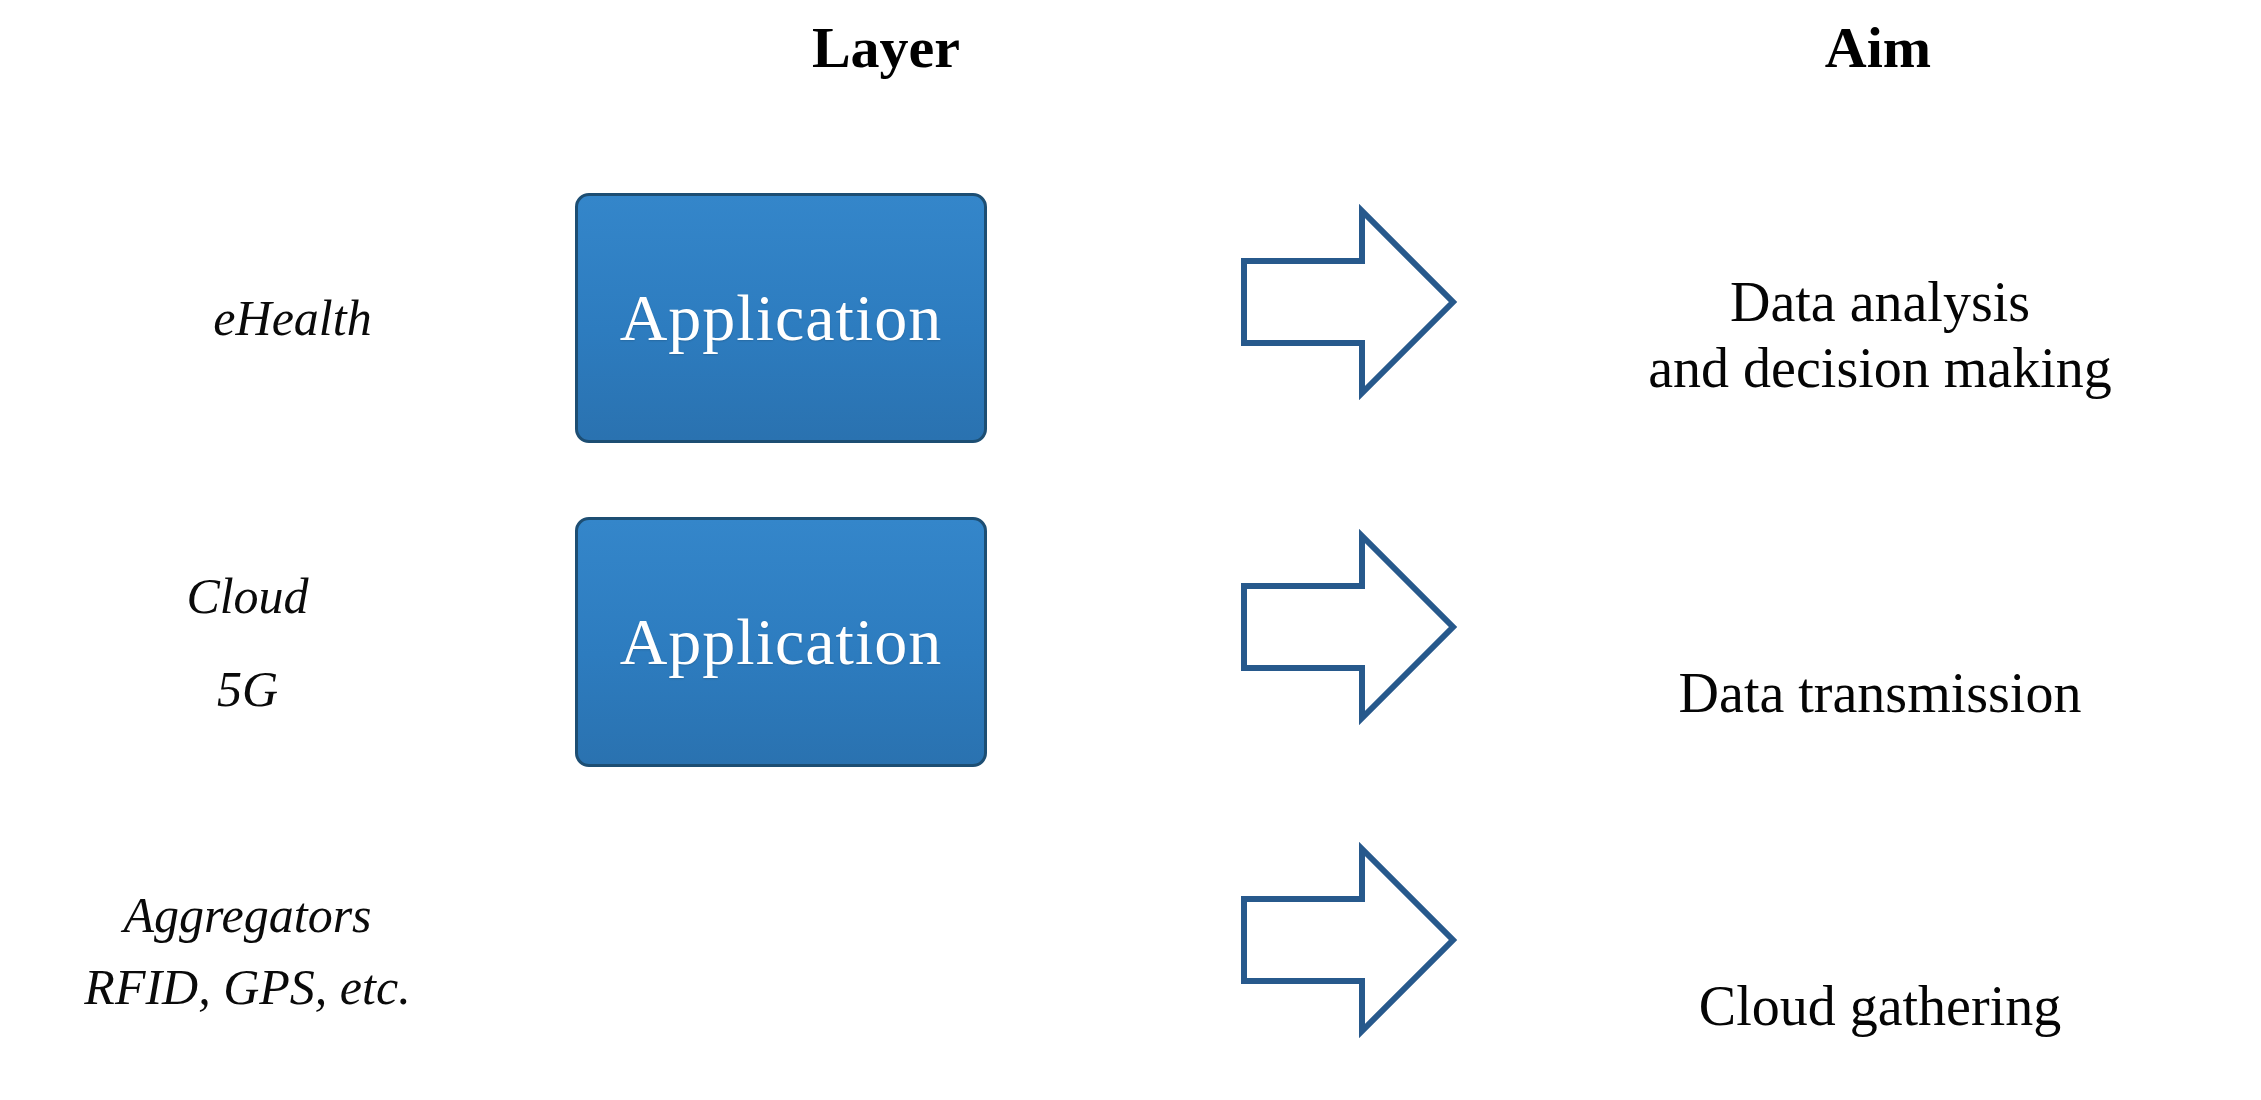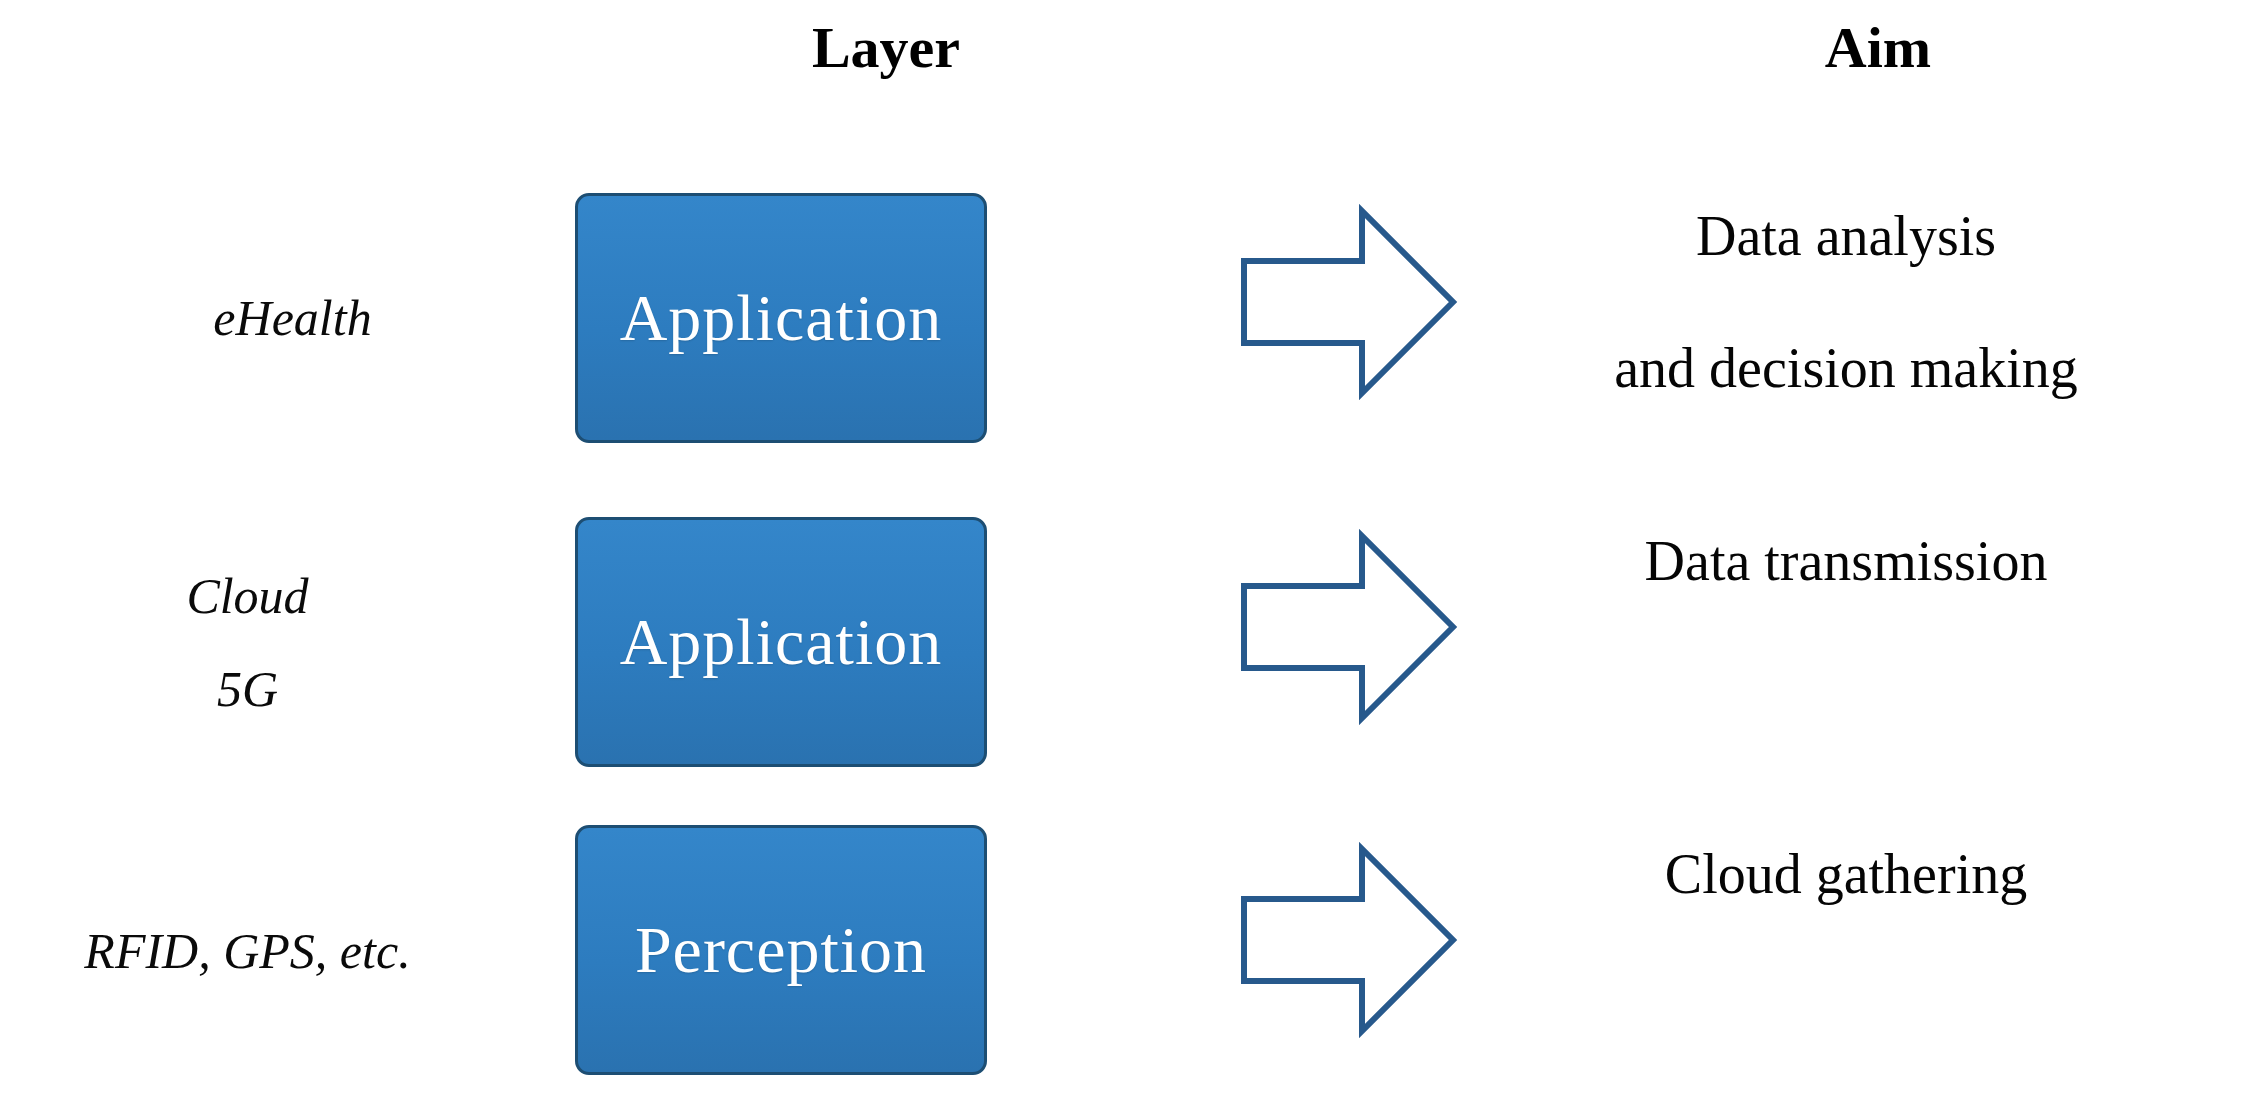--- a/index.html
+++ b/index.html
@@ -84,25 +84,25 @@
   .flow-arrow svg { display: block; width: 100%; height: 100%; }
   .flow-arrow path {
     fill: #ffffff;
     stroke: var(--arrow-stroke);
     stroke-width: 6;
     stroke-linejoin: miter;
   }
 
   .aim-block {
     position: absolute;
-    left: 1486px;
+    left: 1520px;
     width: 720px;
     display: flex;
     flex-direction: column;
-    justify-content: space-between;
+    justify-content: flex-end;
     align-items: center;
     text-align: center;
     font-size: 56px;
     line-height: 1.18;
     color: #050505;
   }
   #aim-row1 { top: 203px; height: 198px; }
   #aim-row2 { top: 528px; height: 198px; }
   #aim-row3 { top: 841px; height: 198px; }
 </style>
@@ -140,24 +140,22 @@
   <div id="arrow-row2" class="flow-arrow">
     <svg viewBox="0 0 218 198" aria-hidden="true">
       <path d="M 4 58 L 122 58 L 122 8 L 213 99 L 122 190 L 122 140 L 4 140 Z"></path>
     </svg>
   </div>
   <div id="aim-row2" class="aim-block">
     <span>Data transmission</span>
   </div>
 
   <div id="tech-row3" class="tech-block">
+    <span>Aggregators</span>
     <span>RFID, GPS, etc.</span>
-  </div>
-  <div id="box-row3" class="layer-box">
-    <span class="box-label">Perception</span>
   </div>
   <div id="arrow-row3" class="flow-arrow">
     <svg viewBox="0 0 218 198" aria-hidden="true">
       <path d="M 4 58 L 122 58 L 122 8 L 213 99 L 122 190 L 122 140 L 4 140 Z"></path>
     </svg>
   </div>
   <div id="aim-row3" class="aim-block">
     <span>Cloud gathering</span>
   </div>
 

